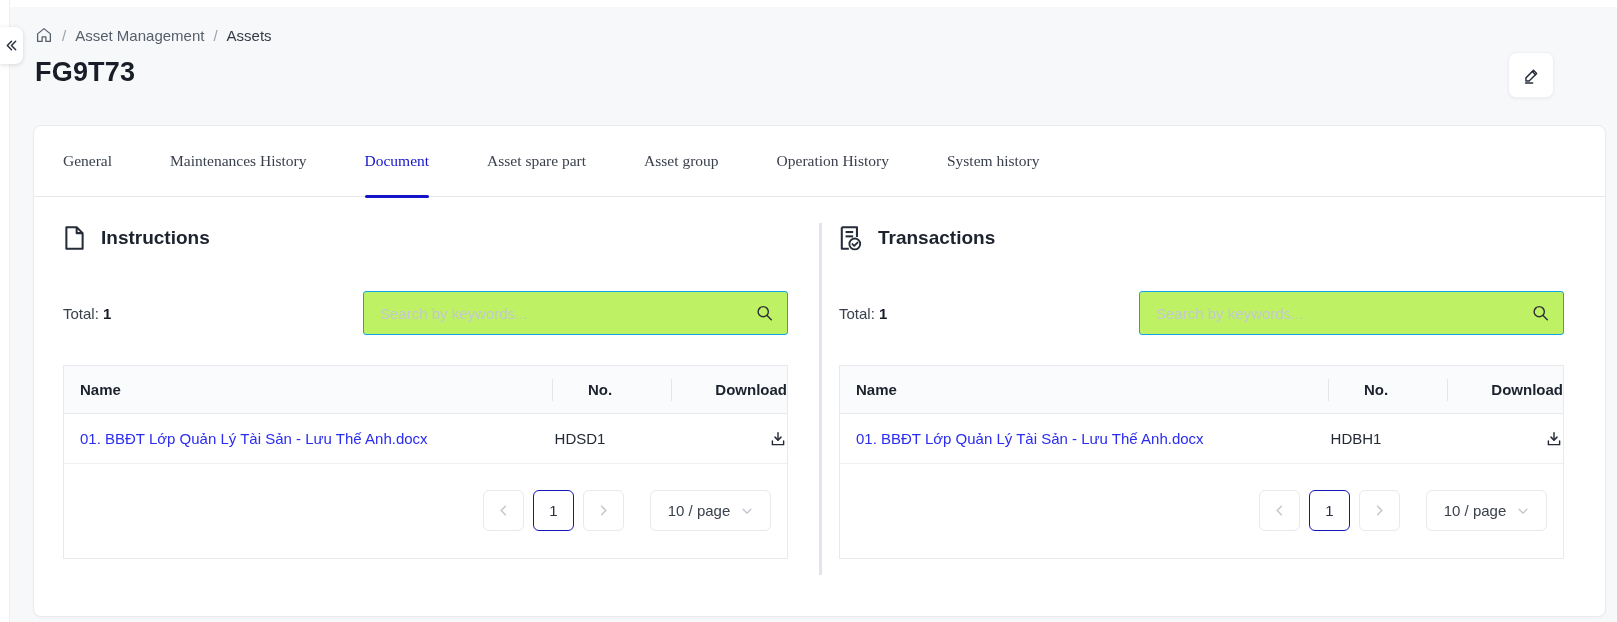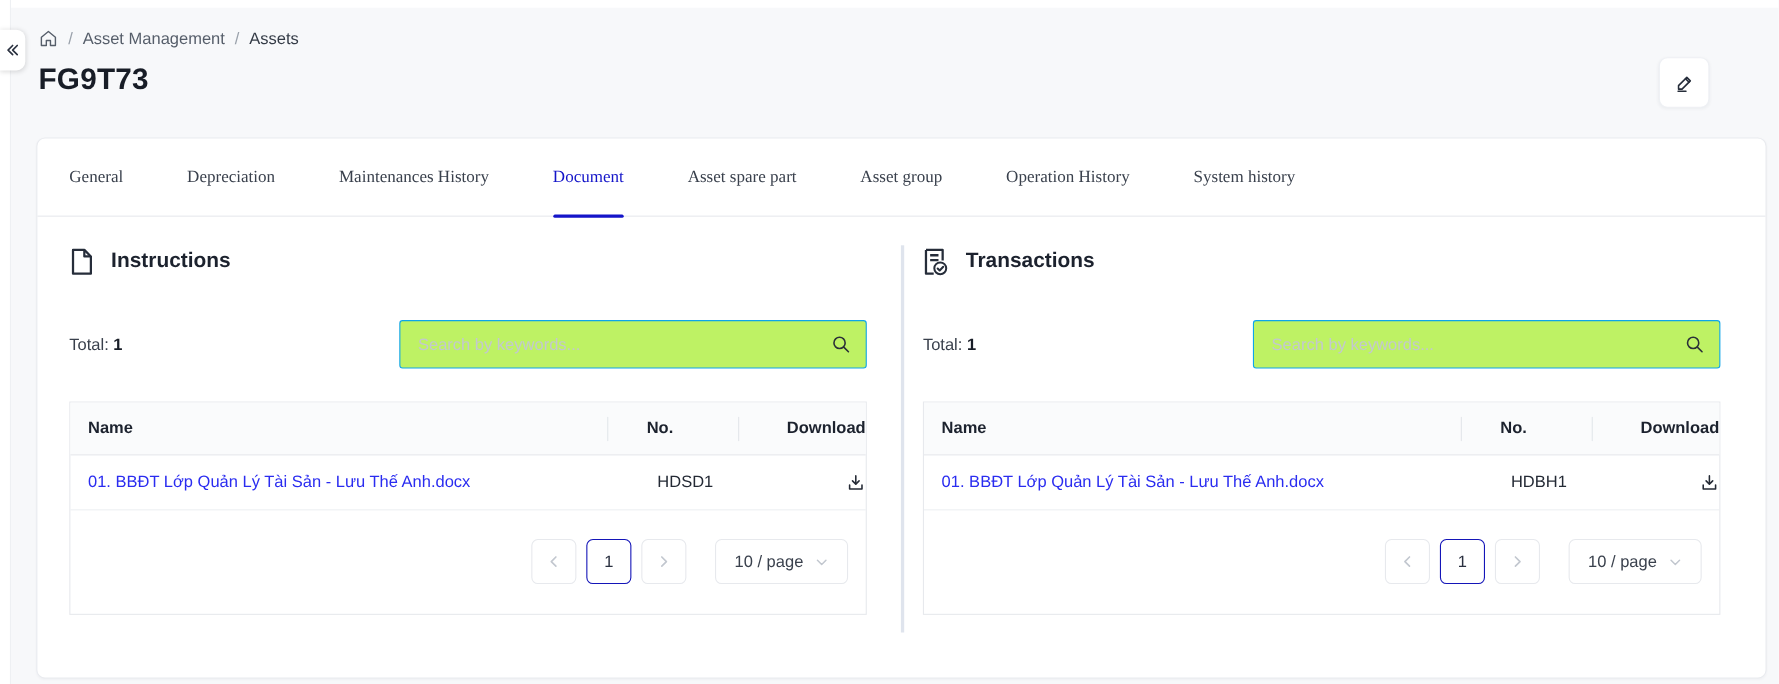--- a/index.html
+++ b/index.html
@@ -54,21 +54,21 @@
   .searchbox { position:relative; width:425px; height:44px; }
   .searchbox input {
     width:100%; height:100%; border:1px solid #0ea5e9; border-radius:3px;
     padding:0 46px 0 16px; font-size:15px; color:#333; outline:none;
     font-family:"Liberation Sans", sans-serif; background:#bef264;
   }
   .searchbox input::placeholder { color:#c3c8cf; }
   .search-icon { position:absolute; right:15px; top:50%; transform:translateY(-50%); color:#2b3038; display:flex; cursor:pointer; }
   .table-box { border:1px solid #e7e9ed; background:#fff; }
   .thead { display:flex; align-items:center; height:48px; background:#fafbfc; border-bottom:1px solid #e7e9ed; font-size:15px; font-weight:700; color:#1c222e;gap:23px; }
-  .trow { display:flex; align-items:center; height:50px; border-bottom:1px solid #edeff2; font-size:15px; }
+  .trow { display:flex; align-items:center; height:50px; border-bottom:1px solid #edeff2; font-size:15px;gap:43px; }
   .col-name { flex:1; min-width:0; padding-left:16px; overflow:hidden; text-overflow:ellipsis; white-space:nowrap; }
   .col-no { width:96px; text-align:center; position:relative; flex:none; }
   .col-dl { width:116px; text-align:right; position:relative; flex:none; }
   .thead .col-no::before, .thead .col-dl::before {
     content:''; position:absolute; left:0; top:50%; transform:translateY(-50%);
     width:1px; height:22px; background:#e3e6ea;
   }
   .doc-link { color:#2a2cf0; cursor:pointer; text-decoration:none; }
   .no-val { color:#242a35; }
   .dl-btn { display:inline-flex; color:#242a35; cursor:pointer; vertical-align:middle; }
@@ -123,21 +123,20 @@
       <path d="M13 7 L17 11"></path>
       <line x1="4.5" y1="21.5" x2="13.5" y2="21.5"></line>
     </svg>
   </span>
 </div>
 
 <div class="card">
 
   <div class="tabs">
     <div class="tab">General</div>
-    <div class="tab">Depreciation</div>
     <div class="tab">Maintenances History</div>
     <div class="tab active">Document</div>
     <div class="tab">Asset spare part</div>
     <div class="tab">Asset group</div>
     <div class="tab">Operation History</div>
     <div class="tab">System history</div>
   </div>
 
   <div class="content">
 

